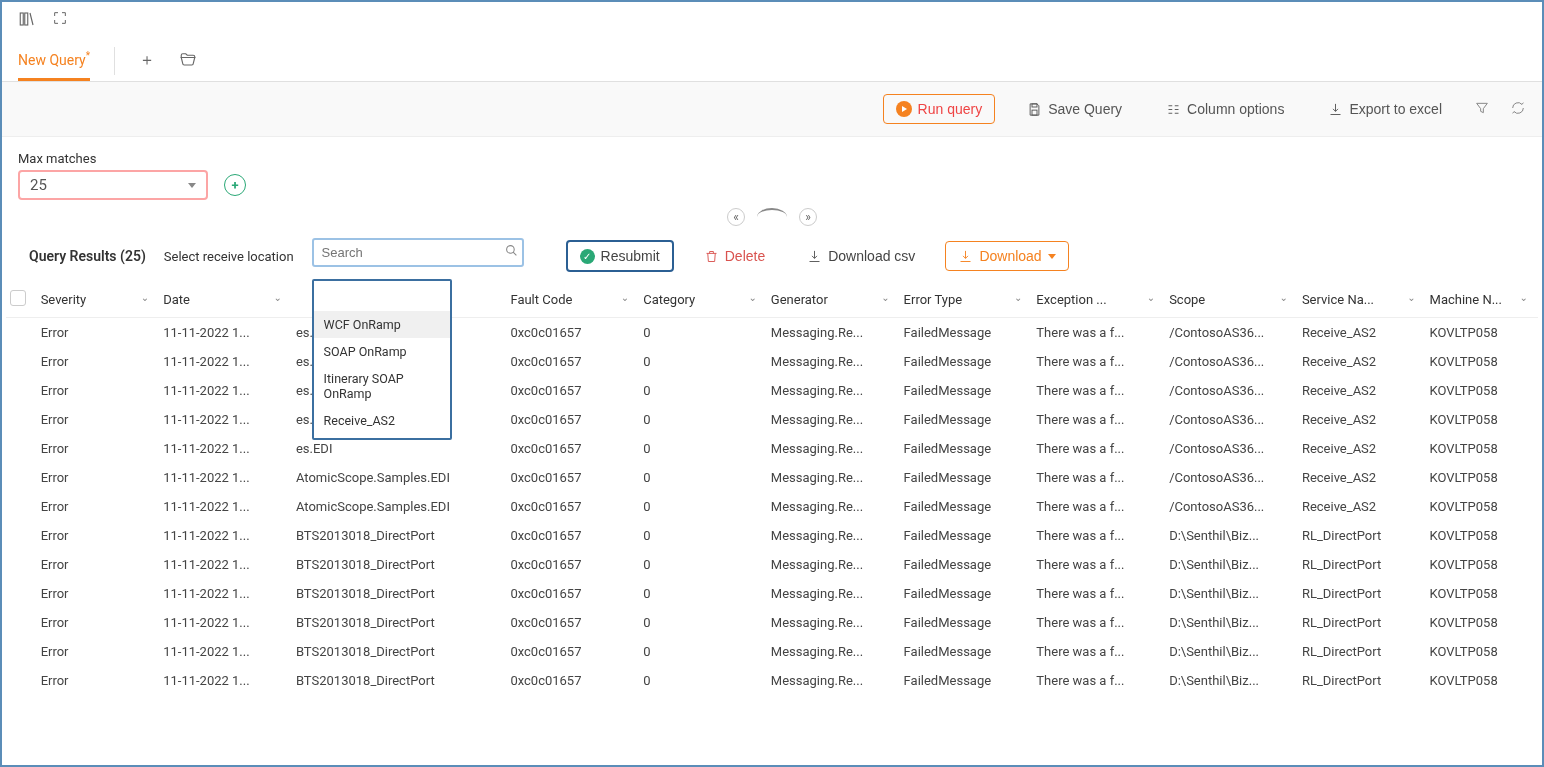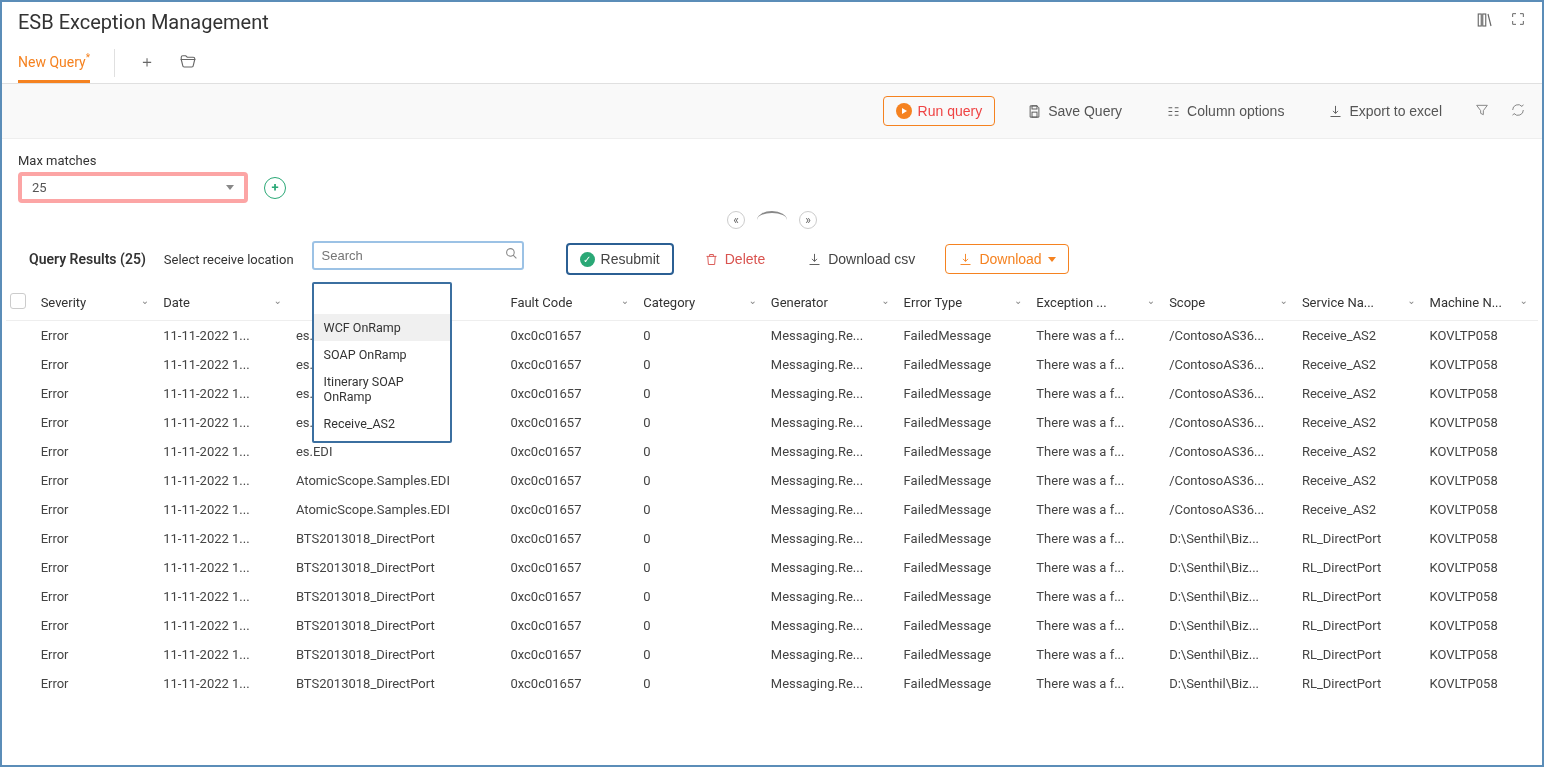--- a/index.html
+++ b/index.html
@@ -13,21 +13,21 @@
 .tab sup { color: #f58220; font-size: 10px; }
 .tabs-bar .vdiv { width: 1px; height: 28px; background: #e0e0e0; }
 .tabs-bar .icon-btn { color: #666; font-size: 16px; cursor: pointer; }
 .query-actions { background: #f9f9f9; padding: 12px 16px; display: flex; justify-content: flex-end; gap: 20px; align-items: center; border-bottom: 1px solid #eee; }
 .btn { display: inline-flex; align-items: center; gap: 6px; padding: 6px 12px; border-radius: 4px; cursor: pointer; font-size: 14px; background: none; border: none; color: #555; }
 .btn.primary { border: 1px solid #f58220; color: #ef4444; }
 .play-circle { width: 16px; height: 16px; border-radius: 50%; background: #f58220; display: inline-flex; align-items: center; justify-content: center; }
 .play-circle::after { content: ""; width: 0; height: 0; border-left: 5px solid #fff; border-top: 3px solid transparent; border-bottom: 3px solid transparent; margin-left: 1px;}
 .controls-row { padding: 14px 16px 0; }
 .controls-row label { font-size: 13px; color: #333; display: block; margin-bottom: 4px; }
-.select-box { display: inline-flex; align-items: center; justify-content: space-between; border: 4px solid #fca5a5; border-radius: 4px; padding: 4px 10px; width: 230px; font-size: 13px; color: #555; background:#fff;}
+.select-box { display: inline-flex; align-items: center; justify-content: space-between; border: 2px solid #fca5a5; border-radius: 4px; padding: 4px 10px; width: 190px; font-size: 15px; color: #555; background:#fff;}
 .add-circle { display: inline-flex; align-items: center; justify-content: center; width: 22px; height: 22px; border: 1.5px solid #2aa876; border-radius: 50%; color: #2aa876; font-weight: bold; margin-left: 16px; cursor: pointer; }
 .collapse-bar { display: flex; justify-content: center; align-items: center; gap: 12px; padding: 8px 0 4px; }
 .collapse-bar span { font-size: 12px; color: #666; cursor: pointer; border:1px solid #ccc; border-radius:50%; width:18px; height:18px; display:inline-flex; align-items:center; justify-content:center;}
 .collapse-bar .line { width: 30px; border-top: 2px solid #888; }
 .results-bar { display: flex; align-items: center; gap: 18px; padding: 10px 27px; flex-wrap: nowrap; }
 .results-title { font-weight: 600; font-size: 14px; }
 .dropdown-wrap { position: relative; }
 .dropdown-sel { border: 1px solid #ccc; border-radius: 4px; padding: 5px 8px; width: 140px; display: flex; justify-content: space-between; align-items: center; font-size: 13px; cursor: pointer; }
 .dropdown-panel { position: absolute; top: 34px; left: 0; width: 140px; background: #fff; border: 2px solid #3b6fa0; border-radius: 2px; z-index: 50; }
 .dropdown-search { margin: -34px 0 0 0; position: relative; top: 0; }
@@ -47,21 +47,20 @@
 th .chev { float: right; color: #888; font-size: 10px; margin-right: 6px; }
 td { font-size: 13px; color: #444; padding: 7px 4px; white-space: nowrap; overflow: hidden; text-overflow: ellipsis; }
 .checkbox-col { width: 30px; }
 .chkbox { width: 16px; height: 16px; border: 1px solid #ccc; border-radius: 3px; display: inline-block; }
 .caret-down { display:inline-block; width:0; height:0; border-left:4px solid transparent; border-right:4px solid transparent; border-top:5px solid #888; vertical-align:middle;}
 </style>
 </head>
 <body>
 
 <div class="header">
-  <h1>ESB Exception Management</h1>
   <div class="header-icons">
     <span>
       <svg width="18" height="18" viewBox="0 0 24 24" fill="none" stroke="#666" stroke-width="1.5">
           <rect x="3" y="4" width="4" height="16"></rect>
           <rect x="9" y="4" width="4" height="16"></rect>
           <line x1="16" y1="4" x2="20" y2="20"></line>
         </svg>
     </span>
     <span>
       <svg width="16" height="16" viewBox="0 0 24 24" fill="none" stroke="#666" stroke-width="1.5">

